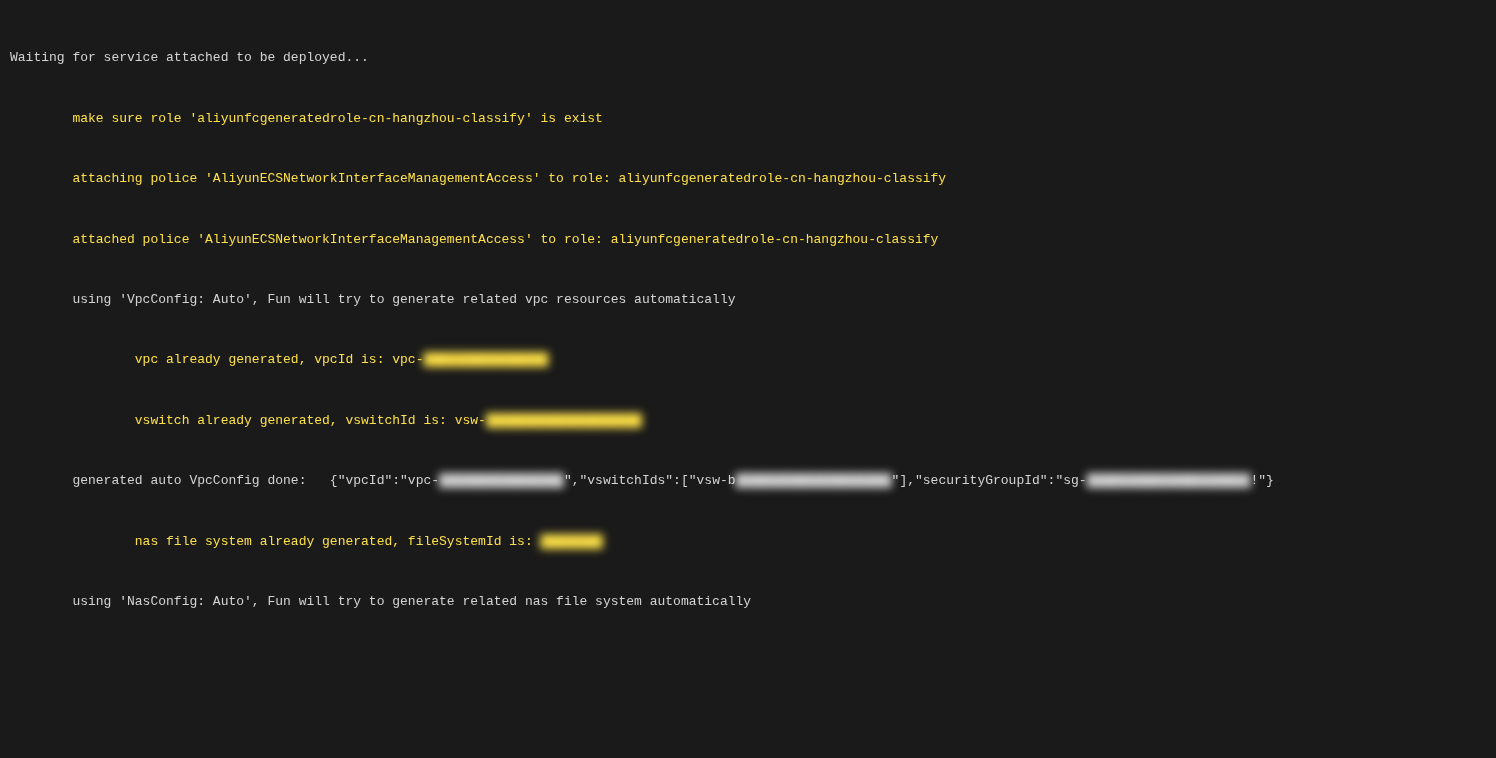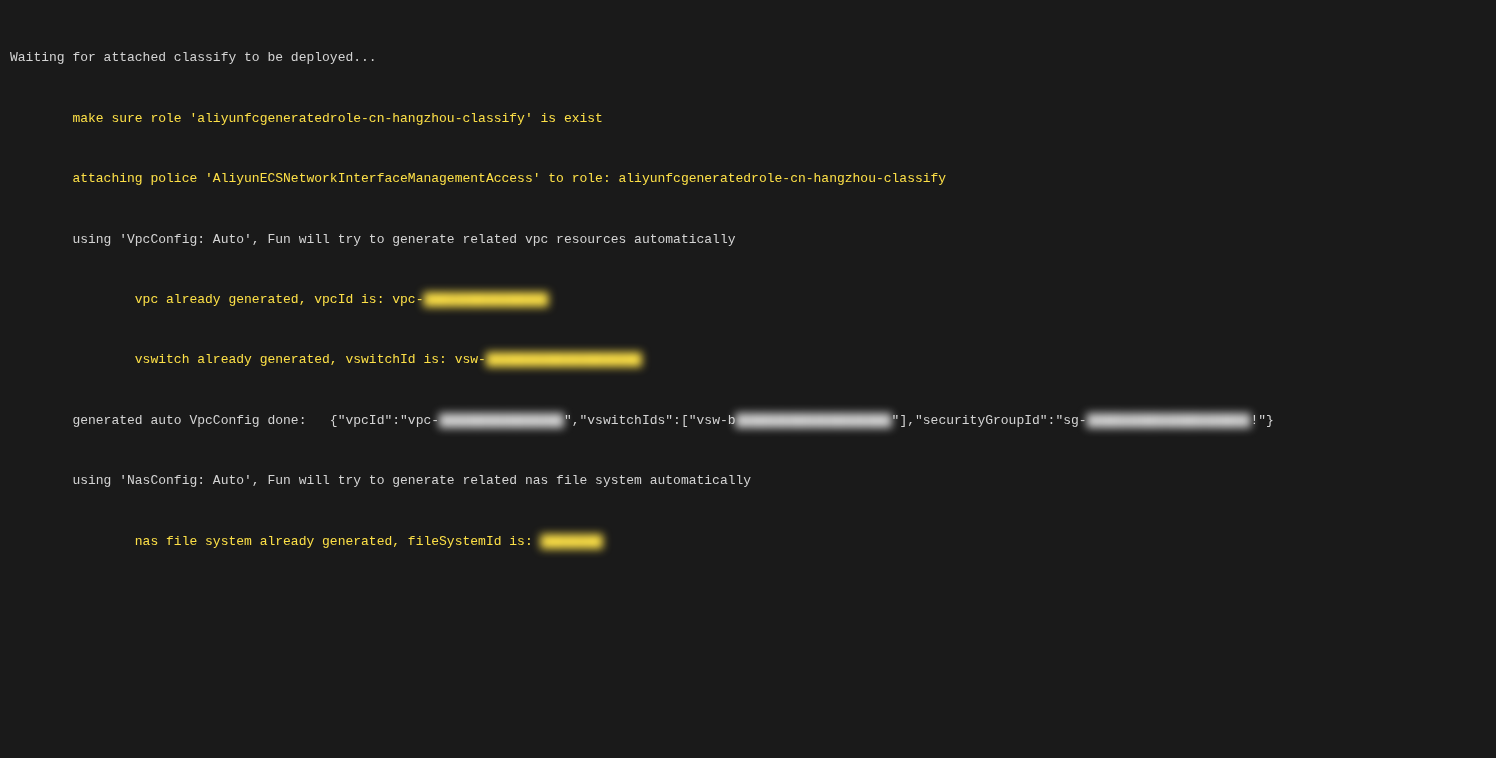--- a/index.html
+++ b/index.html
@@ -24,29 +24,30 @@
     .green { color: #fde047; }
     .blur-text {
       filter: blur(4px);
       display: inline-block;
     }
   </style>
 </head>
 <body>
 
 <div class="terminal">
-  <span class="line white">Waiting for attached classify to be deployed...</span>
+  <span class="line white">Waiting for service attached to be deployed...</span>
   <span class="line green">&nbsp;&nbsp;&nbsp;&nbsp;&nbsp;&nbsp;&nbsp;&nbsp;make sure role 'aliyunfcgeneratedrole-cn-hangzhou-classify' is exist</span>
   <span class="line green">&nbsp;&nbsp;&nbsp;&nbsp;&nbsp;&nbsp;&nbsp;&nbsp;attaching police 'AliyunECSNetworkInterfaceManagementAccess' to role: aliyunfcgeneratedrole-cn-hangzhou-classify</span>
+  <span class="line green">&nbsp;&nbsp;&nbsp;&nbsp;&nbsp;&nbsp;&nbsp;&nbsp;attached police 'AliyunECSNetworkInterfaceManagementAccess' to role: aliyunfcgeneratedrole-cn-hangzhou-classify</span>
   <span class="line white">&nbsp;&nbsp;&nbsp;&nbsp;&nbsp;&nbsp;&nbsp;&nbsp;using 'VpcConfig: Auto', Fun will try to generate related vpc resources automatically</span>
   <span class="line green">&nbsp;&nbsp;&nbsp;&nbsp;&nbsp;&nbsp;&nbsp;&nbsp;&nbsp;&nbsp;&nbsp;&nbsp;&nbsp;&nbsp;&nbsp;&nbsp;vpc already generated, vpcId is: vpc-<span class="blur-text">████████████████</span></span>
   <span class="line green">&nbsp;&nbsp;&nbsp;&nbsp;&nbsp;&nbsp;&nbsp;&nbsp;&nbsp;&nbsp;&nbsp;&nbsp;&nbsp;&nbsp;&nbsp;&nbsp;vswitch already generated, vswitchId is: vsw-<span class="blur-text">████████████████████</span></span>
   <span class="line white">&nbsp;&nbsp;&nbsp;&nbsp;&nbsp;&nbsp;&nbsp;&nbsp;generated auto VpcConfig done: &nbsp;&nbsp;{"vpcId":"vpc-<span class="blur-text">████████████████</span>","vswitchIds":["vsw-b<span class="blur-text">████████████████████</span>"],"securityGroupId":"sg-<span class="blur-text">█████████████████████</span>!"}</span>
+  <span class="line green">&nbsp;&nbsp;&nbsp;&nbsp;&nbsp;&nbsp;&nbsp;&nbsp;&nbsp;&nbsp;&nbsp;&nbsp;&nbsp;&nbsp;&nbsp;&nbsp;nas file system already generated, fileSystemId is: <span class="blur-text">████████</span></span>
   <span class="line white">&nbsp;&nbsp;&nbsp;&nbsp;&nbsp;&nbsp;&nbsp;&nbsp;using 'NasConfig: Auto', Fun will try to generate related nas file system automatically</span>
-  <span class="line green">&nbsp;&nbsp;&nbsp;&nbsp;&nbsp;&nbsp;&nbsp;&nbsp;&nbsp;&nbsp;&nbsp;&nbsp;&nbsp;&nbsp;&nbsp;&nbsp;nas file system already generated, fileSystemId is: <span class="blur-text">████████</span></span>
   
   
   
   
   
   
   
   
   
   

